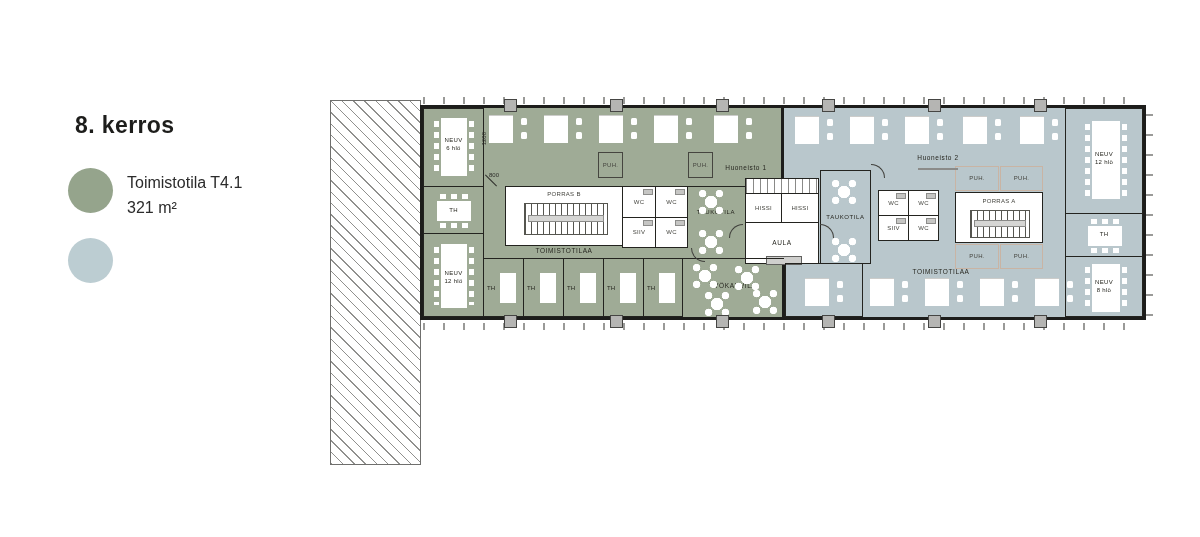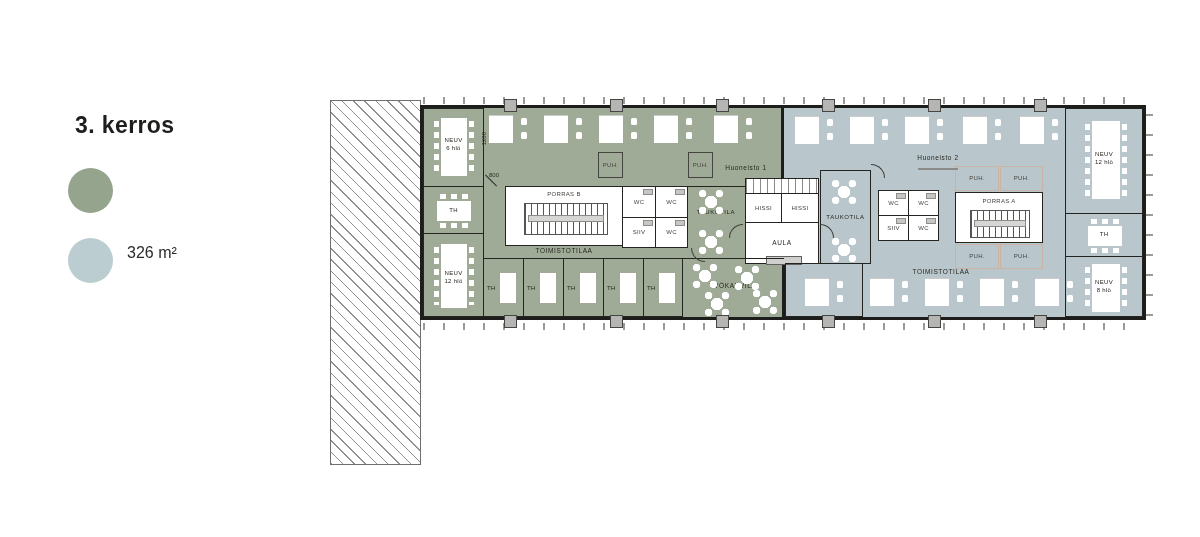--- a/index.html
+++ b/index.html
@@ -71,27 +71,28 @@
   .arc{position:absolute;width:13px;height:13px;border-left:1px solid #41413d;
        border-top:1px solid #41413d;border-radius:100% 0 0 0;}
   .dim{position:absolute;font-size:6px;color:#2e2e2a;}
   .dimline{position:absolute;width:16px;height:1px;background:#2e2e2a;transform:rotate(45deg);}
 </style>
 </head>
 <body>
 
 <div class="canvas" id="canvas">
 
-  <div class="legend-title">3. kerros</div>
+  <div class="legend-title">8. kerros</div>
   <div class="sw" id="sw0" style="left: 68px; top: 168px; background: rgb(149, 164, 140);"></div>
   <div class="ltext" style="left:127px;top:171px">
+    <div>Toimistotila T4.1</div>
+    <div>321 m²</div>
   </div>
   <div class="sw" id="sw1" style="left: 68px; top: 238px; background: rgb(188, 205, 210);"></div>
   <div class="ltext" style="left:127px;top:241px">
-    <div>326 m²</div>
   </div>
 
   <div class="hatch"></div>
   <div class="winstrip ws-h" style="left:423px;top:97px;width:720px"></div>
   <div class="winstrip ws-h" style="left:423px;top:323px;width:720px"></div>
   <div class="winstrip ws-v" style="left:1146px;top:112px;height:204px"></div>
 
   <div class="bldg" id="bldg" style="background: rgb(159, 171, 150);">
     <div class="z2" id="z2" style="background: rgb(185, 199, 204);"></div>
 

